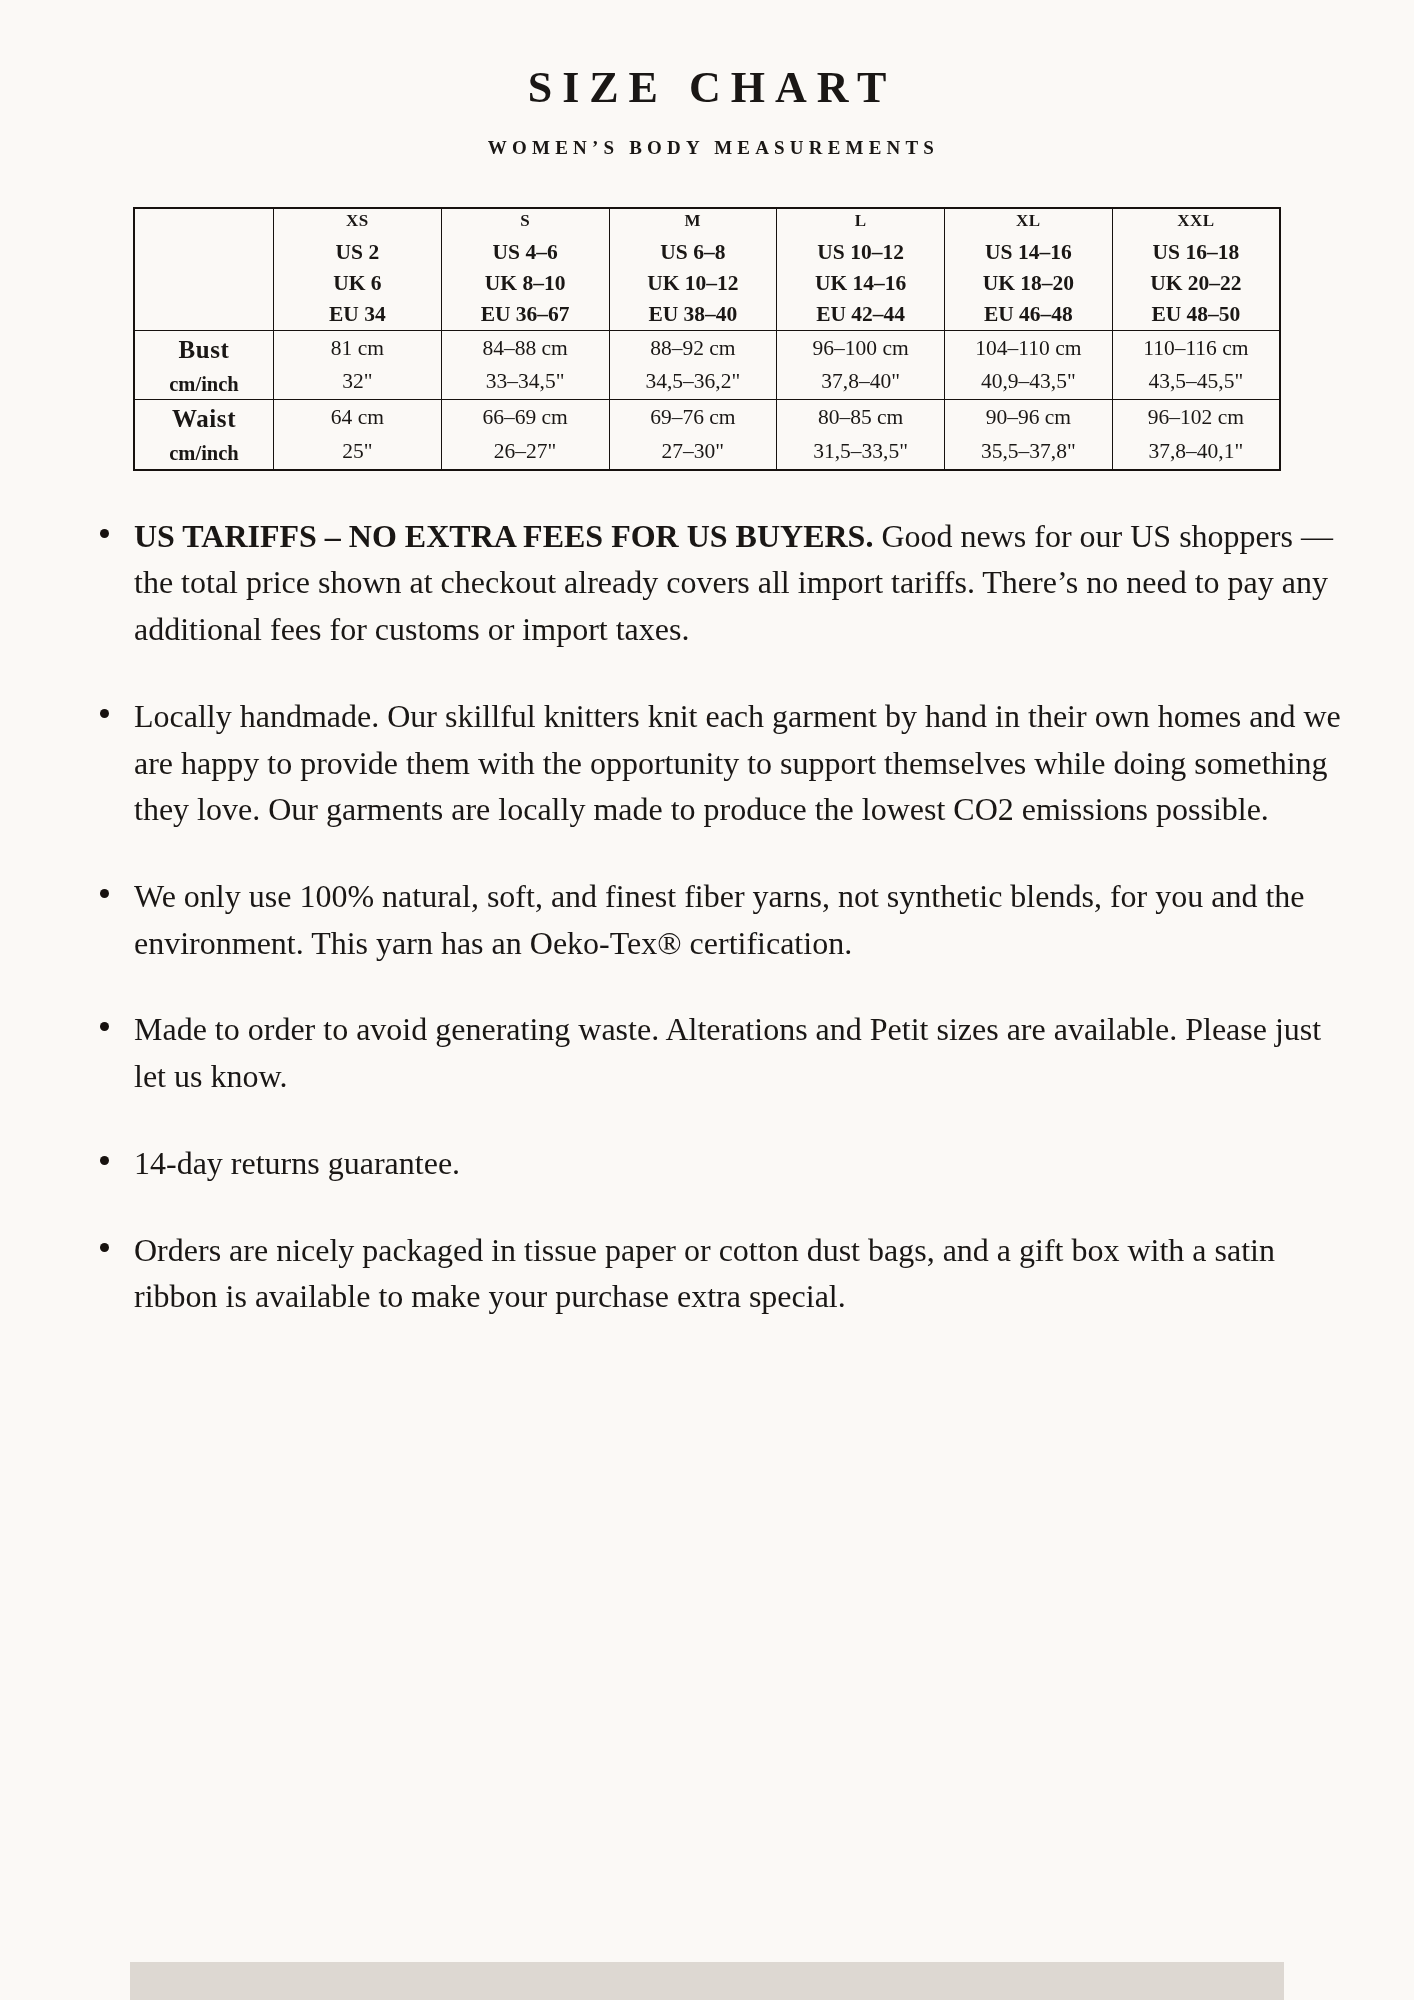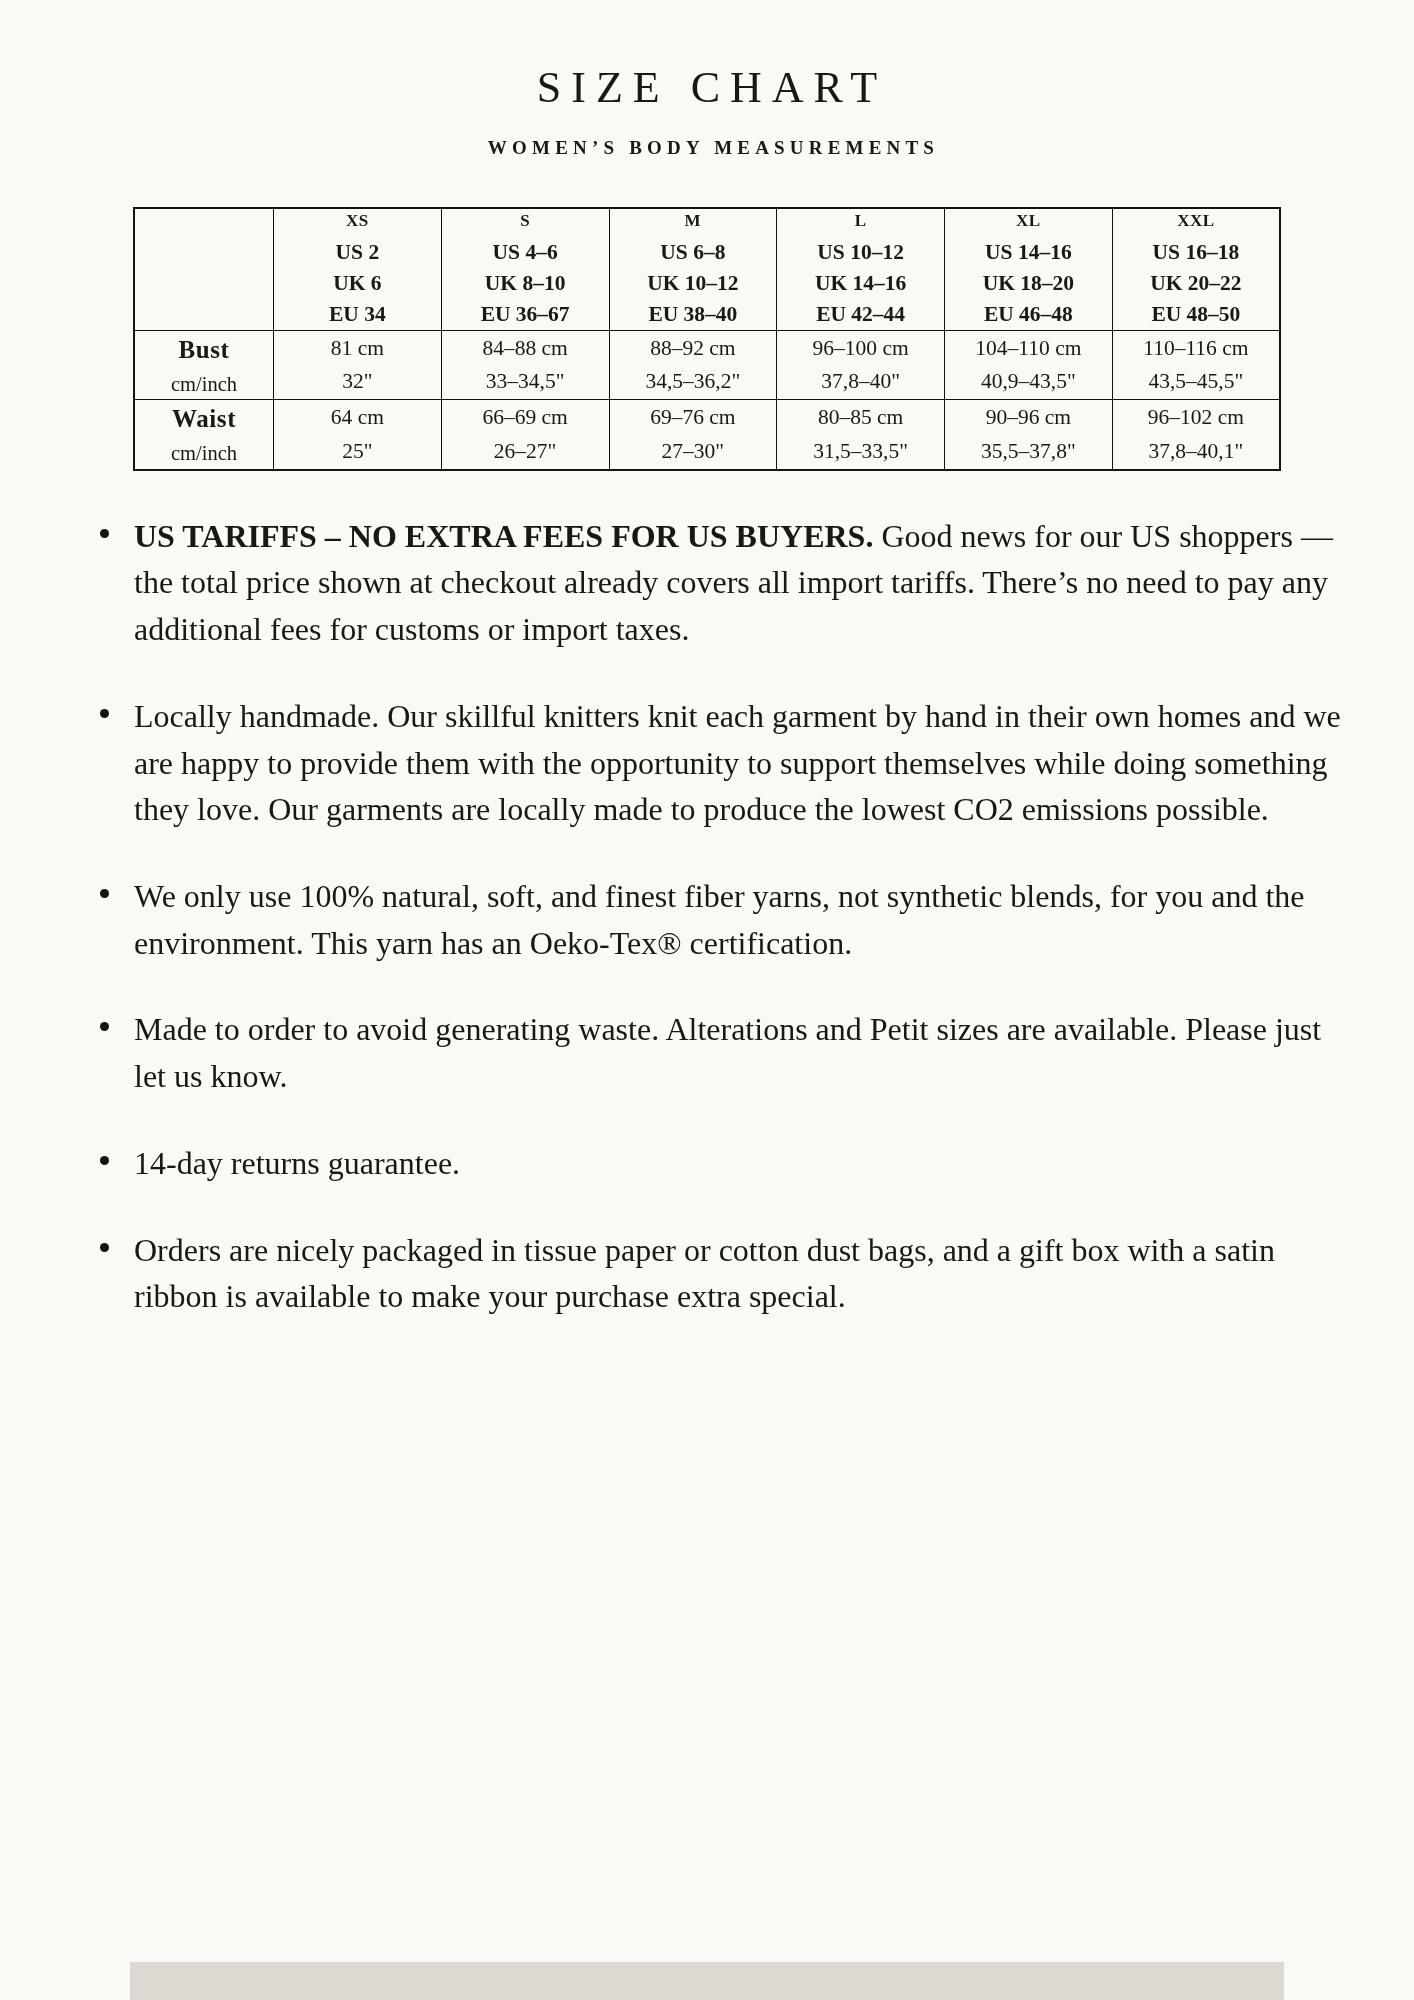--- a/index.html
+++ b/index.html
@@ -20,21 +20,21 @@
     min-height: 2000px;
     box-sizing: border-box;
     padding: 0;
     overflow: hidden;
   }
 
   
   .doc-title {
     text-align: center;
     font-size: 44px;
-    font-weight: 400;
+    font-weight: 700;
     letter-spacing: 10px;
     margin: 62px 0 0 0;
     padding-left: 10px;
     font-family: "Liberation Serif", serif;
   }
   .doc-subtitle {
     text-align: center;
     font-size: 19px;
     font-weight: 700;
     letter-spacing: 5.2px;
@@ -82,21 +82,21 @@
     padding: 20px 6px;
     line-height: 1.5;
   }
   .row-label .rl-name {
     font-weight: 700;
     font-size: 25px;
     letter-spacing: 0.6px;
   }
   .row-label .rl-unit {
     font-size: 20.5px;
-    font-weight: 400;
+    font-weight: 700;
   }
   .data-cell {
     padding: 20px 4px;
     line-height: 1.55;
   }
   .data-cell .cm { font-size: 21.5px; white-space: nowrap; }
   .data-cell .inch { font-size: 21.5px; white-space: nowrap; }
 
   
   .bullets {

